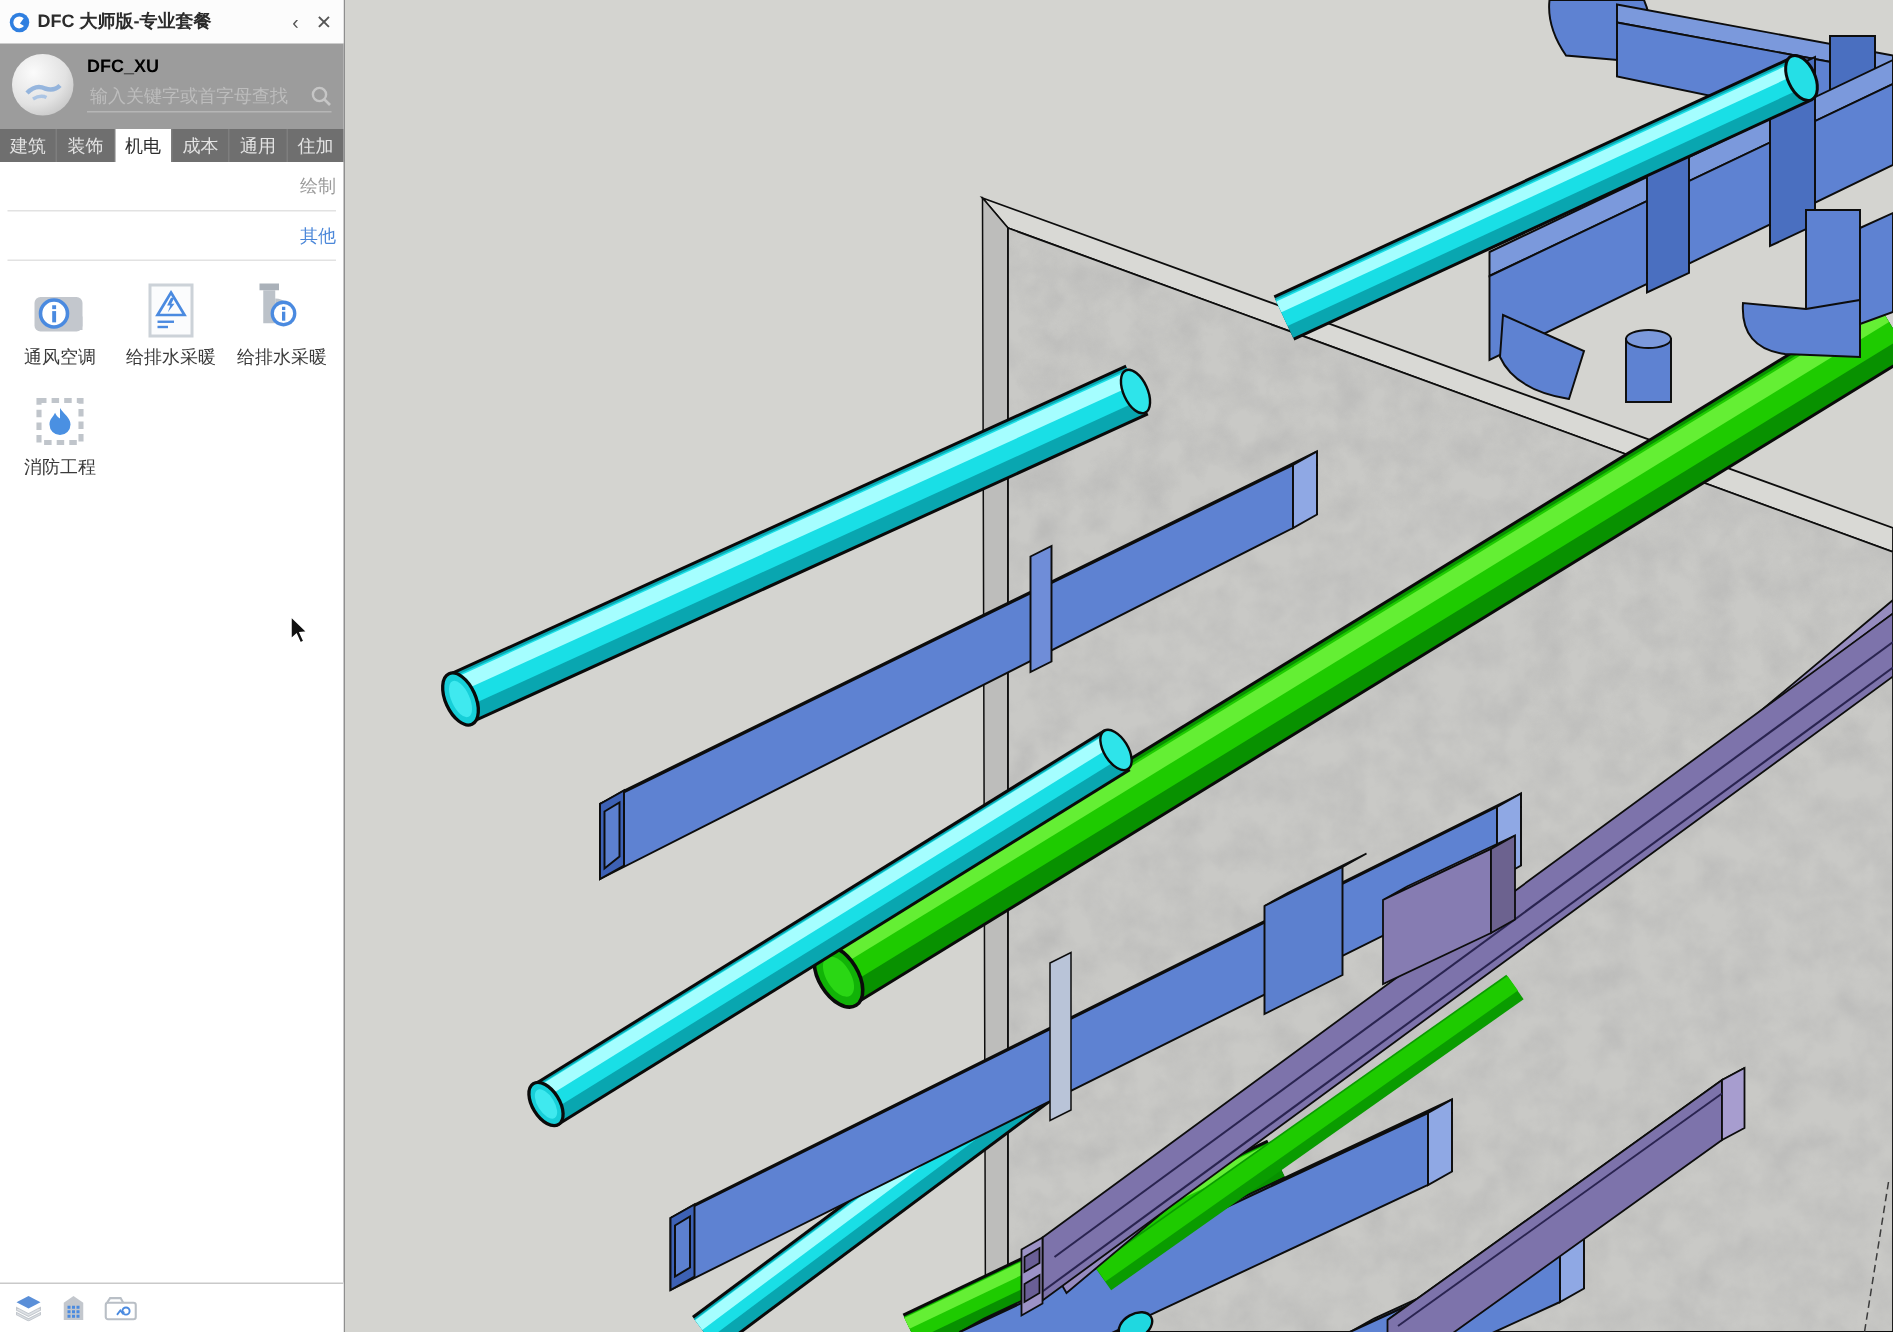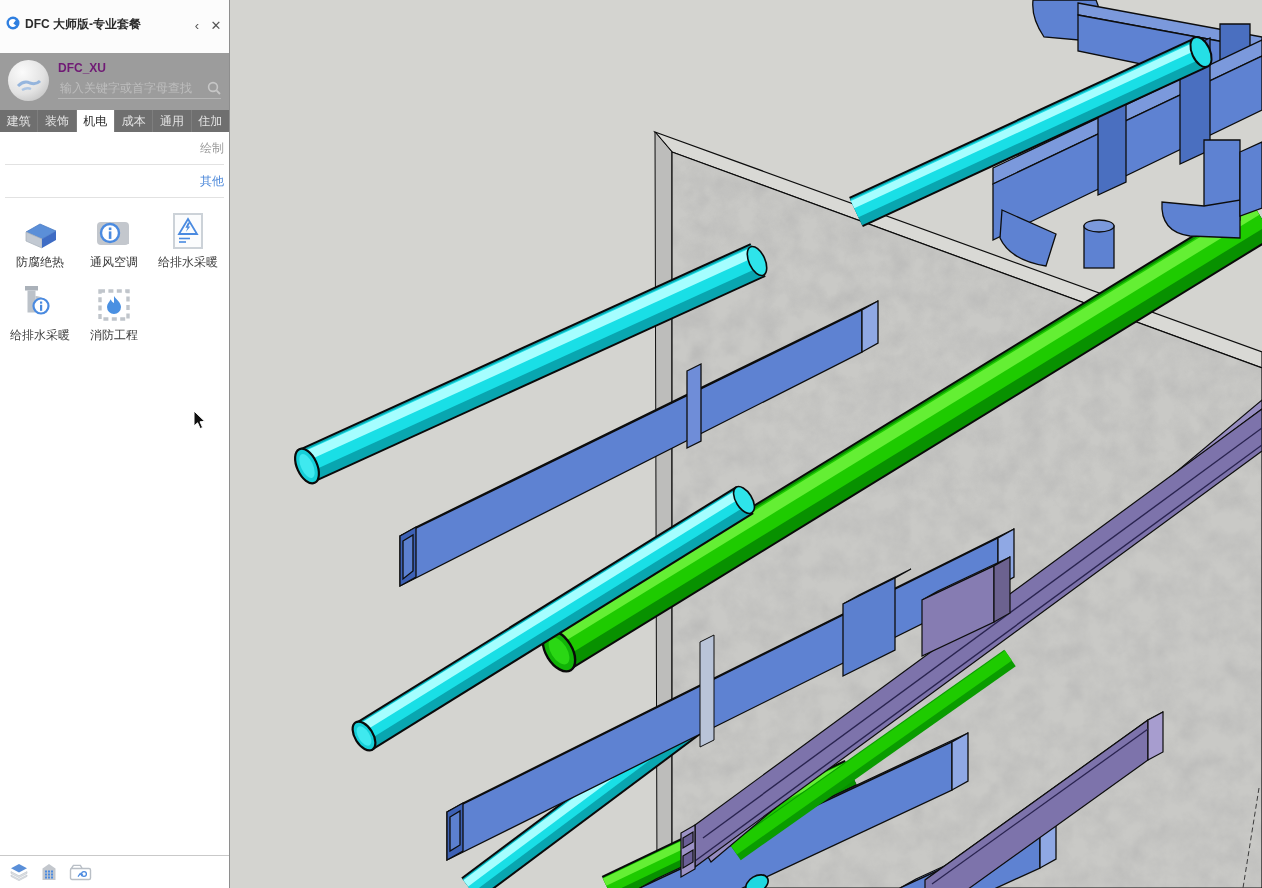--- a/index.html
+++ b/index.html
@@ -2,30 +2,30 @@
 <html><head>
 <meta charset="utf-8">
 <style>
   html,body{margin:0;padding:0}
   body{width:1262px;height:888px;position:relative;overflow:hidden;
        font-family:"Liberation Sans","DejaVu Sans",sans-serif;background:#d4d4d0}
 
   
   .sidebar{position:absolute;left:0;top:0;width:230px;height:888px;background:#fff;
            border-right:1px solid #8e8e8e;box-sizing:border-box;z-index:5}
-  .titlebar{height:21px;display:flex;padding:16px 6px;gap:5px;background:#fcfcfc}
+  .titlebar{height:21px;display:flex;align-items:center;padding:4px 6px;gap:5px;background:#fcfcfc}
   .titlebar .ttl{flex:1;font-size:12px;font-weight:bold;color:#2b2b2b;white-space:nowrap}
   .winbtn{font-size:13px;color:#555;width:14px;text-align:center;line-height:20px;cursor:default}
   .userbar{height:57px;background:#9c9c9c;display:flex;padding:7px 8px 0;gap:9px;box-sizing:border-box}
   .avatar{width:41px;height:41px;border-radius:50%;flex:0 0 auto;
           background:radial-gradient(circle at 35% 30%,#fbfbfb,#e2e2e2 55%,#b9b9b9 95%);
           position:relative;overflow:hidden}
   .avatar svg{position:absolute;left:0;top:0}
   .ucol{flex:1;min-width:0}
-  .uname{color:#701a75;font-weight:bold;font-size:12px;margin-top:1px}
+  .uname{color:#000000;font-weight:bold;font-size:12px;margin-top:1px}
   .searchrow{display:flex;align-items:center;border-bottom:1px solid #b6b6b6;margin-top:5px;padding-bottom:2px}
   .searchrow input{flex:1;background:transparent;border:none;outline:none;font-size:12px;color:#f2f2f2;
                    font-family:"Liberation Sans","DejaVu Sans",sans-serif;min-width:0}
   .searchrow input::placeholder{color:#bdbdbd}
   .tabbar{height:22px;display:flex;background:#6f6f6f}
   .tab{flex:1;text-align:center;line-height:22px;font-size:12px;color:#e3e3e3;
        border-left:1px solid #7e7e7e;cursor:default}
   .tab:first-child{border-left:none}
   .tab.active{background:#fff;color:#2e2e2e}
   .section{height:32px;line-height:33px;text-align:right;font-size:12px;color:#9b9b9b;
@@ -87,30 +87,20 @@
     <div class="tab">成本</div>
     <div class="tab">通用</div>
     <div class="tab">住加</div>
   </div>
 
   <div class="section">绘制</div>
   <div class="section active">其他</div>
 
   <div class="tools">
 
-    <div class="tool">
-      <span class="tool-ico">
-        <svg width="40" height="30">
-          <polygon points="6,12 20,4 36,11 22,19" fill="#5b8fd8" stroke="#4b7cc4" stroke-width="0.8"></polygon>
-          <polygon points="6,12 22,19 22,28 6,21" fill="#c2c9d2" stroke="#aab2bd" stroke-width="0.8"></polygon>
-          <polygon points="22,19 36,11 36,20 22,28" fill="#3e6cc4"></polygon>
-        </svg>
-      </span>
-      <span class="tool-label">防腐绝热</span>
-    </div>
 
     <div class="tool">
       <span class="tool-ico">
         <svg width="40" height="32">
           <rect x="3" y="4" width="32" height="23" rx="4" fill="#c3c7cd"></rect>
           <rect x="26" y="17" width="9" height="9" fill="#c3c7cd"></rect>
           <circle cx="16" cy="15" r="9" fill="#fff" stroke="#4a8ae0" stroke-width="2.4"></circle>
           <rect x="14.8" y="9.5" width="2.6" height="2.6" fill="#4a8ae0"></rect>
           <rect x="14.8" y="13.4" width="2.6" height="7.5" fill="#4a8ae0"></rect>
         </svg>

